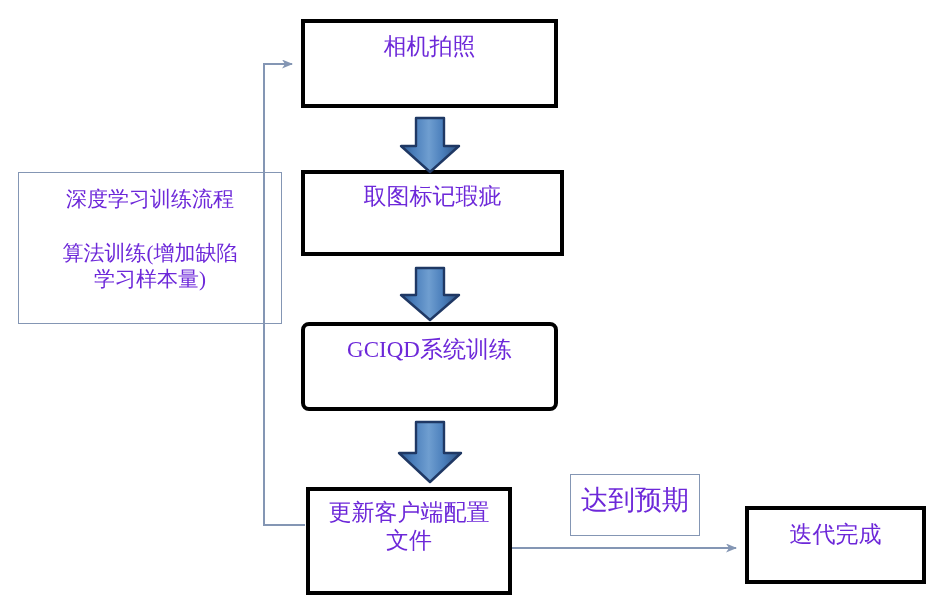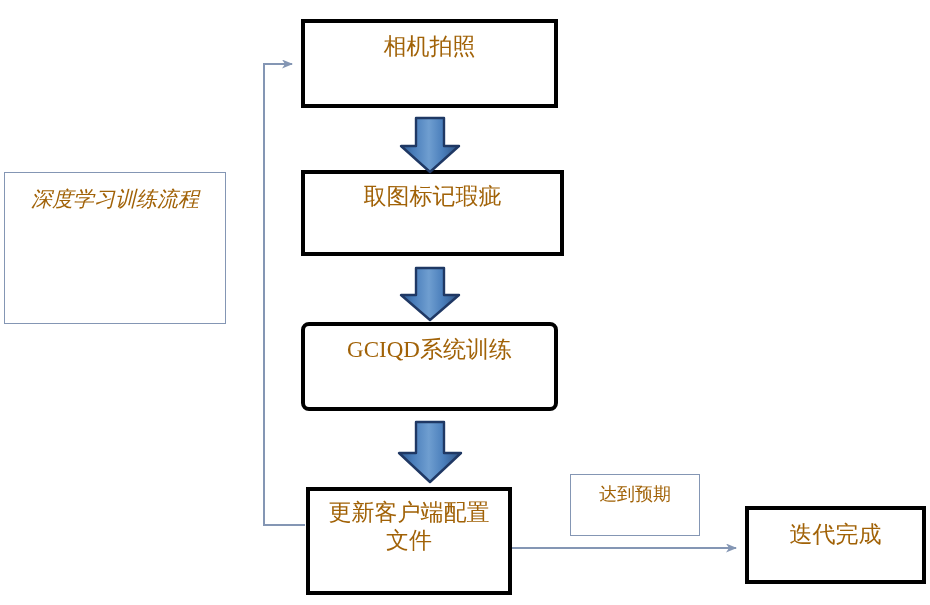--- a/index.html
+++ b/index.html
@@ -26,45 +26,47 @@
     border: 4px solid #000000;
   }
   .node-thin {
     border: 1.5px solid #8496b4;
   }
   .node-text {
     position: absolute;
     left: 0;
     right: 0;
     text-align: center;
-    color: #a16207;
+    color: #6d28d9;
     font-family: "Liberation Serif", "DejaVu Serif", serif;
     line-height: 1.22;
     white-space: pre-line;
   }
   .t-main   { font-size: 23px; }
   .t-left   { font-size: 21px; }
-  .t-small  { font-size: 18px; text-align: center; }
+  .t-small  { font-size: 27px; text-align: center; }
 
   svg.overlay {
     position: absolute;
     left: 0;
     top: 0;
     width: 930px;
     height: 605px;
     pointer-events: none;
   }
 </style>
 </head>
 <body>
 
 <div id="canvas">
 
-  <div class="node node-thin" style="left:4px; top:172px; width:222px; height:152px;font-style:italic;">
+  <div class="node node-thin" style="left:18px; top:172px; width:264px; height:152px;">
     <div class="node-text t-left" style="top:14px;">深度学习训练流程</div>
+    <div class="node-text t-left" style="top:68px;">算法训练(增加缺陷
+学习样本量)</div>
   </div>
 
   <div class="node node-thick" style="left:301px; top:19px; width:257px; height:89px;">
     <div class="node-text t-main" style="top:10px;">相机拍照</div>
   </div>
 
   <div class="node node-thick" style="left:301px; top:170px; width:263px; height:86px;">
     <div class="node-text t-main" style="top:9px;">取图标记瑕疵</div>
   </div>
 

